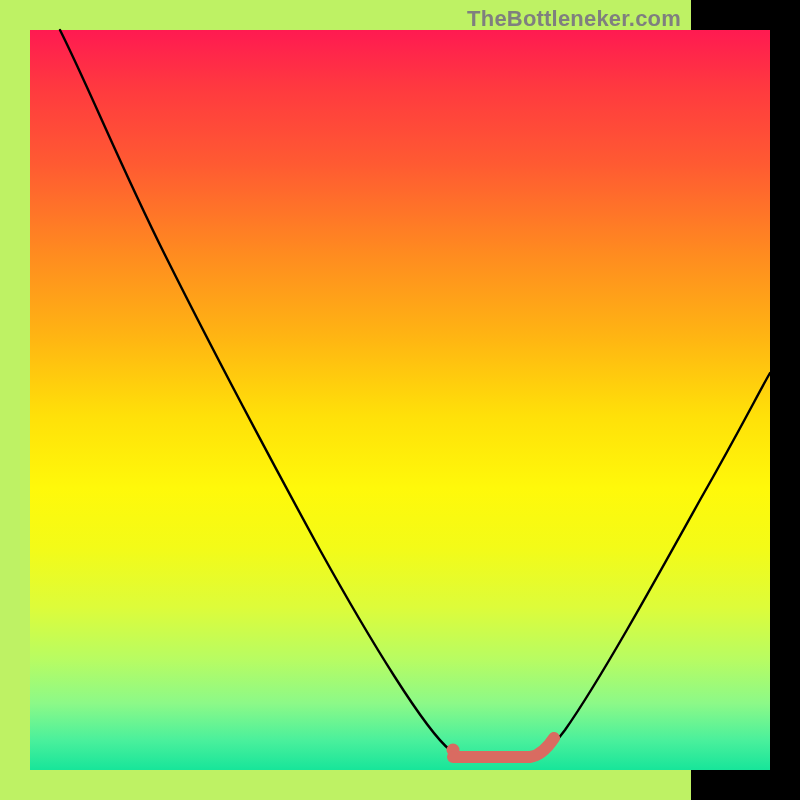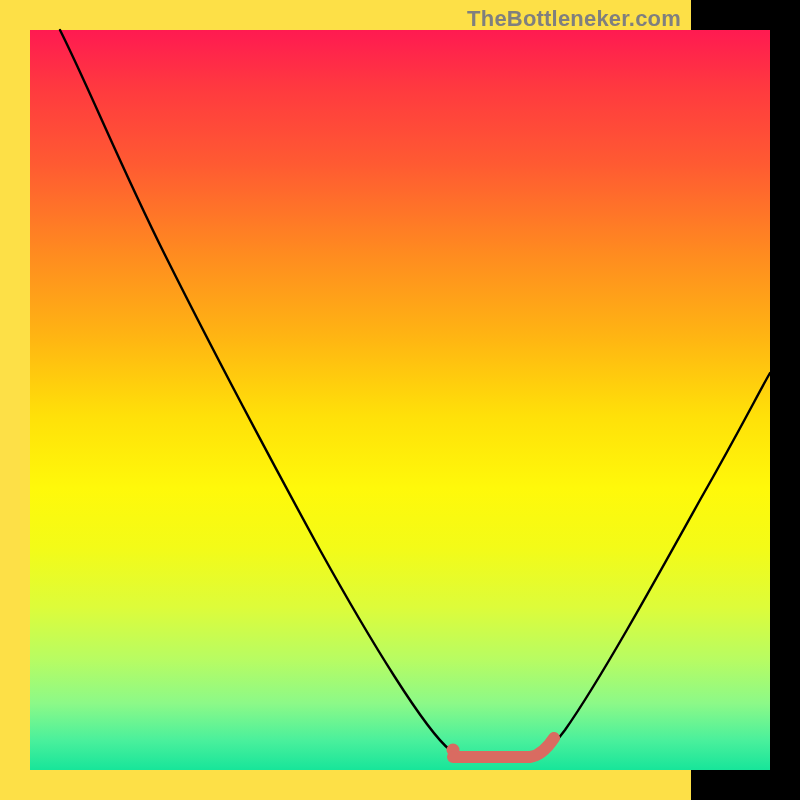--- a/index.html
+++ b/index.html
@@ -1,17 +1,17 @@
 <!DOCTYPE html>
 <html><head>
 <meta charset="utf-8">
 <style>
   * { margin: 0; padding: 0; box-sizing: border-box; }
   html, body { width: 800px; height: 800px; overflow: hidden; background: #000; }
-  .root { position: relative; width: 691px; height: 800px; background: #fde047; }
+  .root { position: relative; width: 691px; height: 800px; background: #bef264; }
   .watermark {
     position: absolute;
     top: 6px;
     right: 10px;
     font-family: Arial, sans-serif;
     font-size: 22px;
     font-weight: 600;
     color: #7f7f7f;
     letter-spacing: 0.2px;
   }

